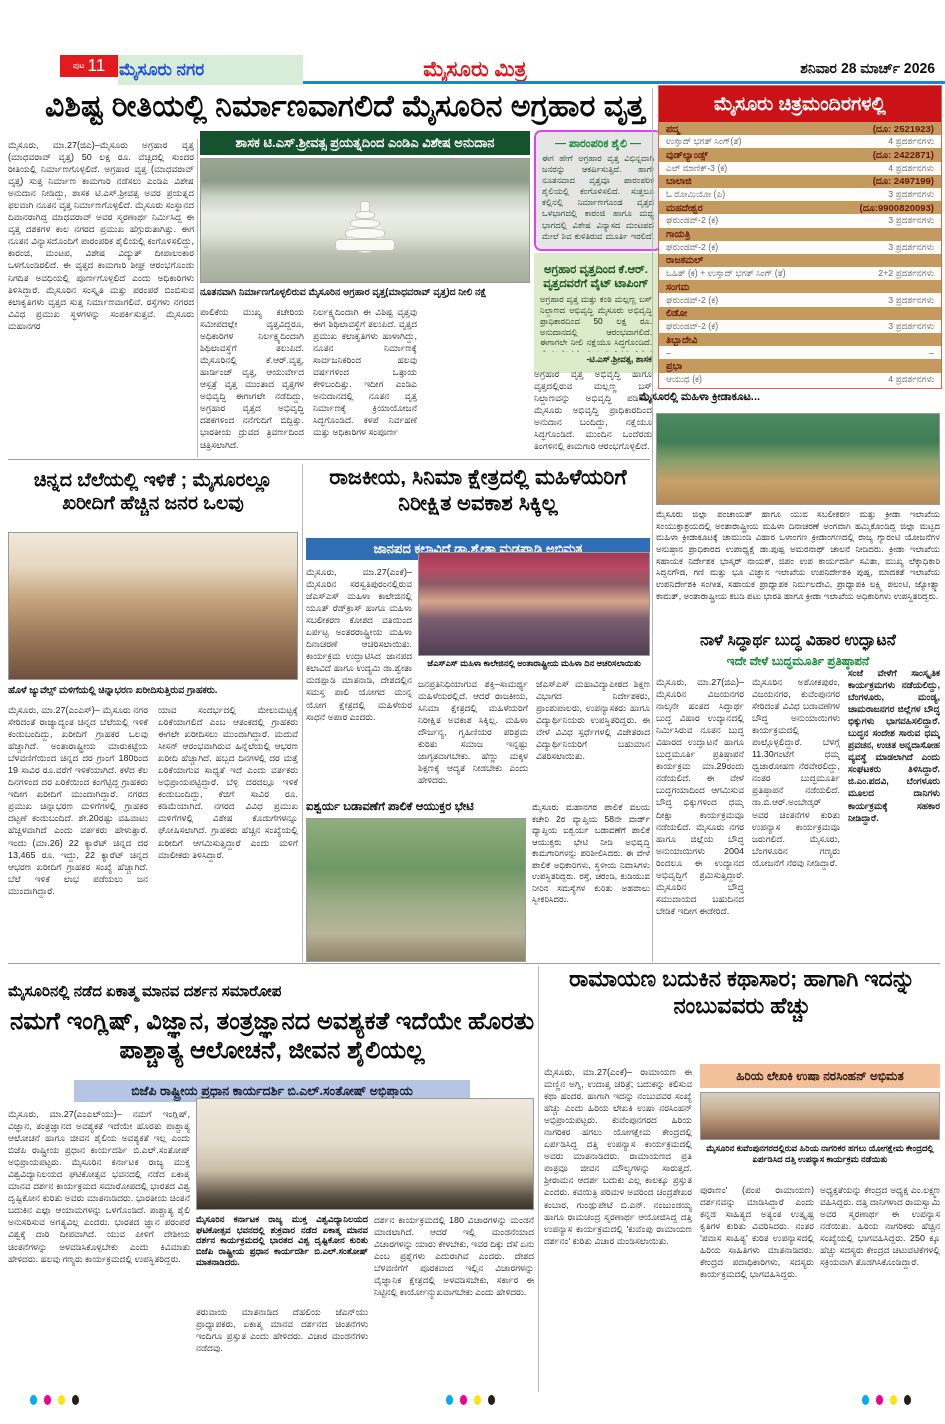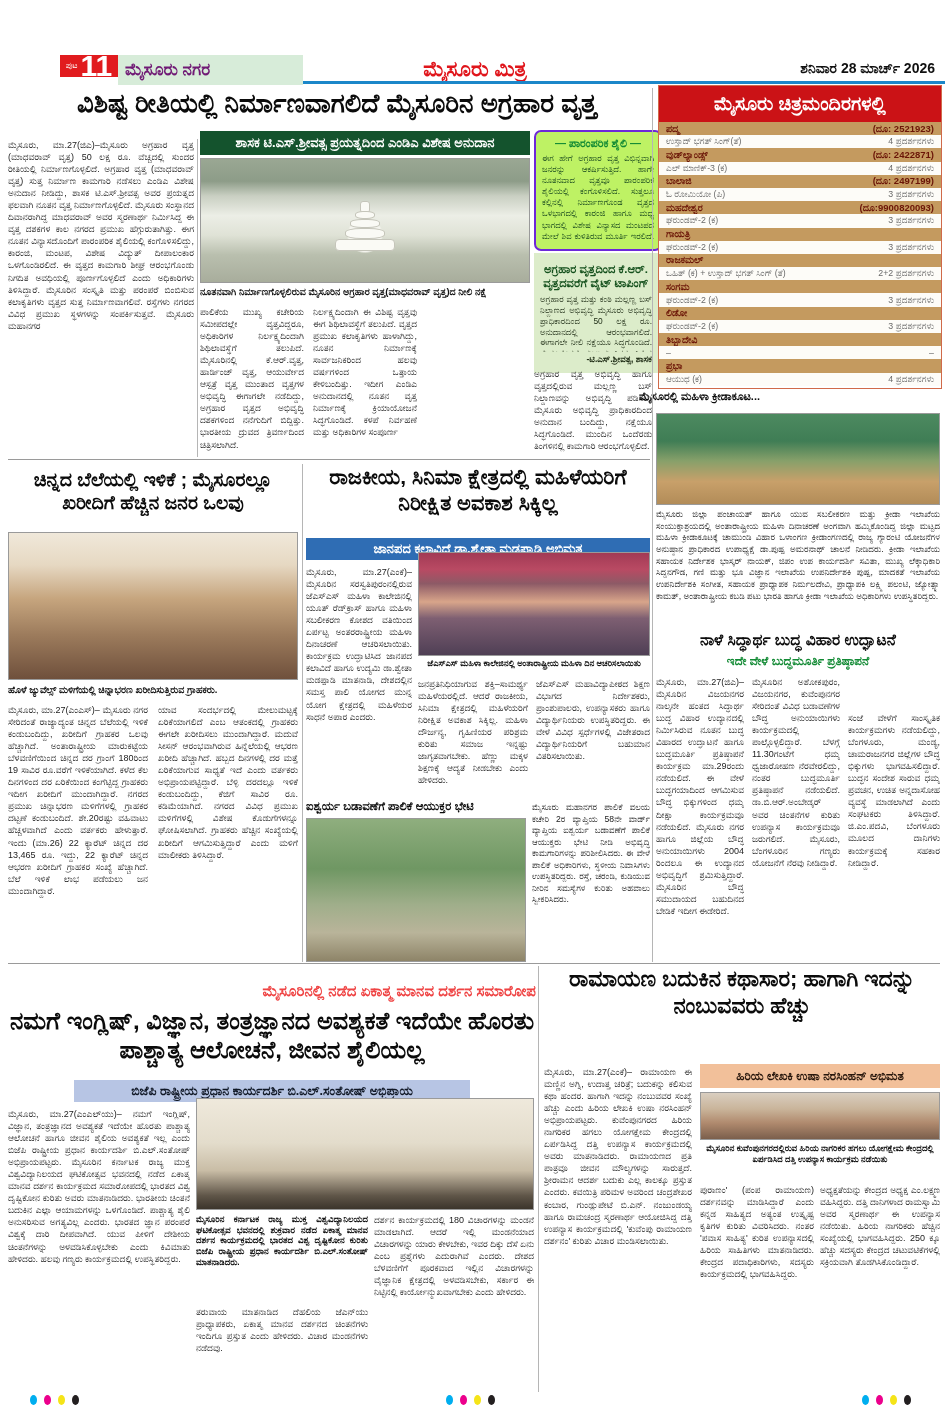--- a/index.html
+++ b/index.html
@@ -25,28 +25,28 @@
   .crow.f{background:#fdfcf8;color:#6a6a6a;font-size:8.8px;}
   
   .greenbar{background:#14532d;color:#fff;font-weight:bold;text-align:center;
             display:flex;align-items:center;justify-content:center;font-size:13px;}
   .bluebar{background:#2f6db4;color:#fff;font-weight:bold;text-align:center;
            display:flex;align-items:center;justify-content:center;font-size:13px;}
   .steelbar{background:#b7c5e4;color:#101826;font-weight:bold;text-align:center;
             display:flex;align-items:center;justify-content:center;font-size:12.5px;}
   .peachbar{background:#f2c09a;color:#27160c;font-weight:bold;text-align:center;
             display:flex;align-items:center;justify-content:center;font-size:12px;}
-  .hbox{border:2px solid #6d28d9;border-radius:7px;background:#bef264;padding:5px 6px;}
+  .hbox{border:2px solid #d946ef;border-radius:7px;background:#e5e5e5;padding:5px 6px;}
   .hbox .ttl{color:#128a34;font-weight:bold;font-size:11px;text-align:center;}
   .hbox .bd{font-size:8.4px;line-height:1.32;color:#14441d;text-align:justify;margin-top:3px;}
   .qbox{background:#dcecca;padding:9px 6px;}
   .qbox .ttl{color:#14501c;font-weight:bold;font-size:11.5px;line-height:1.25;text-align:center;}
   .qbox .bd{font-size:8.4px;line-height:1.3;color:#1d2b14;text-align:justify;margin-top:3px;}
   .qbox .att{font-size:8.6px;font-weight:bold;color:#1d2b14;text-align:right;margin-top:2px;}
-  .kicker{color:#ef4444;font-weight:bold;text-align:right;}
+  .kicker{color:#000000;font-weight:bold;text-align:left;}
   .greensub{color:#128a34;font-weight:bold;text-align:center;}
   
   .photo{border:1px solid #9a9a9a;box-sizing:border-box;}
   .ph-blueprint{background:
      radial-gradient(circle at 50% 62%, #f4f4ee 0 9%, transparent 10%),
      linear-gradient(180deg,#9aa793 0%,#8d9c88 18%,#c9cfc2 30%,#eceee6 46%,#dfe2d6 62%,#b9bfae 78%,#a8ad9c 100%);}
   .ph-store{background:linear-gradient(180deg,#f0e8da 0%,#e6d8c2 22%,#c6a57e 45%,#9c7b5c 70%,#6f503c 100%);}
   .ph-event{background:linear-gradient(180deg,#a23a55 0%,#b94a63 16%,#8d5a66 30%,#d8a58a 48%,#7e5f72 64%,#4f3f55 100%);}
   .ph-layout{background:linear-gradient(180deg,#8fae7e 0%,#6f9763 35%,#9fae8a 60%,#b9b49a 80%,#8e8468 100%);}
   .ph-arena{background:linear-gradient(180deg,#4d8a60 0%,#3f7d55 30%,#87a06a 52%,#c8a06a 75%,#b28c58 100%);}
@@ -57,30 +57,30 @@
   .dotrow{display:flex;gap:7px;}
   .dot{width:7px;height:10px;border-radius:50%;}
 </style>
 </head>
 <body>
 
 <div class="page">
 
   <div class="abs pgbox" style="left:60px;top:55px;width:58px;height:22px;">
     <span style="font-size:8px;">ಪುಟ</span>
-    <span style="font-size:30px;font-weight:bold;text-align:center;">11</span>
+    <span style="font-size:17px;font-weight:normal;text-align:center;">11</span>
   </div>
   <div class="abs secstrip" style="left:118px;top:55px;width:185px;height:30px;">
-    <span style="font-size:17px;font-weight:bold;color:#701a75;padding-left:7px;">ಮೈಸೂರು ನಗರ</span>
+    <span style="font-size:17px;font-weight:bold;color:#1d4ed8;padding-left:1px;">ಮೈಸೂರು ನಗರ</span>
   </div>
   <div class="abs masthead" style="left:330px;top:57px;width:290px;font-size:21px;">ಮೈಸೂರು ಮಿತ್ರ</div>
   <div class="abs" style="right:10px;top:60px;width:250px;text-align:right;font-size:14px;font-weight:bold;color:#111;">ಶನಿವಾರ 28 ಮಾರ್ಚ್ 2026</div>
   <div class="abs bluerule" style="left:303px;top:81px;width:642px;height:3px;"></div>
 
-  <div class="abs hl" style="left:12px;top:88px;width:650px;font-size:26px;">ವಿಶಿಷ್ಟ ರೀತಿಯಲ್ಲಿ ನಿರ್ಮಾಣವಾಗಲಿದೆ ಮೈಸೂರಿನ ಅಗ್ರಹಾರ ವೃತ್ತ</div>
+  <div class="abs hl" style="left:20px;top:88px;width:650px;font-size:30px;">ವಿಶಿಷ್ಟ ರೀತಿಯಲ್ಲಿ ನಿರ್ಮಾಣವಾಗಲಿದೆ ಮೈಸೂರಿನ ಅಗ್ರಹಾರ ವೃತ್ತ</div>
   <div class="abs bt" style="left:8px;top:139px;width:186px;height:318px;">ಮೈಸೂರು, ಮಾ.27(ಜಿಎ)–ಮೈಸೂರು ಅಗ್ರಹಾರ ವೃತ್ತ (ಮಾಧವರಾವ್ ವೃತ್ತ) 50 ಲಕ್ಷ ರೂ. ವೆಚ್ಚದಲ್ಲಿ ಸುಂದರ ರೀತಿಯಲ್ಲಿ ನಿರ್ಮಾಣಗೊಳ್ಳಲಿದೆ. ಅಗ್ರಹಾರ ವೃತ್ತ (ಮಾಧವರಾವ್ ವೃತ್ತ) ಸುತ್ತ ನಿರ್ಮಾಣ ಕಾಮಗಾರಿ ನಡೆಸಲು ಎಂಡಿಎ ವಿಶೇಷ ಅನುದಾನ ನೀಡಿದ್ದು, ಶಾಸಕ ಟಿ.ಎಸ್.ಶ್ರೀವತ್ಸ ಅವರ ಪ್ರಯತ್ನದ ಫಲವಾಗಿ ನೂತನ ವೃತ್ತ ನಿರ್ಮಾಣಗೊಳ್ಳಲಿದೆ. ಮೈಸೂರು ಸಂಸ್ಥಾನದ ದಿವಾನರಾಗಿದ್ದ ಮಾಧವರಾವ್ ಅವರ ಸ್ಮರಣಾರ್ಥ ನಿರ್ಮಿಸಿದ್ದ ಈ ವೃತ್ತ ದಶಕಗಳ ಕಾಲ ನಗರದ ಪ್ರಮುಖ ಹೆಗ್ಗುರುತಾಗಿತ್ತು. ಈಗ ನೂತನ ವಿನ್ಯಾಸದೊಂದಿಗೆ ಪಾರಂಪರಿಕ ಶೈಲಿಯಲ್ಲಿ ಕಂಗೊಳಿಸಲಿದ್ದು, ಕಾರಂಜಿ, ಮಂಟಪ, ವಿಶೇಷ ವಿದ್ಯುತ್ ದೀಪಾಲಂಕಾರ ಒಳಗೊಂಡಿರಲಿದೆ. ಈ ವೃತ್ತದ ಕಾಮಗಾರಿ ಶೀಘ್ರ ಆರಂಭಗೊಂಡು ನಿಗದಿತ ಅವಧಿಯಲ್ಲಿ ಪೂರ್ಣಗೊಳ್ಳಲಿದೆ ಎಂದು ಅಧಿಕಾರಿಗಳು ತಿಳಿಸಿದ್ದಾರೆ. ಮೈಸೂರಿನ ಸಂಸ್ಕೃತಿ ಮತ್ತು ಪರಂಪರೆ ಬಿಂಬಿಸುವ ಕಲಾಕೃತಿಗಳು ವೃತ್ತದ ಸುತ್ತ ನಿರ್ಮಾಣವಾಗಲಿವೆ. ರಸ್ತೆಗಳು ನಗರದ ವಿವಿಧ ಪ್ರಮುಖ ಸ್ಥಳಗಳನ್ನು ಸಂಪರ್ಕಿಸುತ್ತವೆ. ಮೈಸೂರು ಮಹಾನಗರ</div>
 
   <div class="abs greenbar" style="left:200px;top:131px;width:330px;height:24px;">ಶಾಸಕ ಟಿ.ಎಸ್.ಶ್ರೀವತ್ಸ ಪ್ರಯತ್ನದಿಂದ ಎಂಡಿಎ ವಿಶೇಷ ಅನುದಾನ</div>
   <div class="abs photo ph-blueprint" style="left:200px;top:158px;width:330px;height:125px;">
     <div class="fountain">
       <div class="cup" style="top:0;width:8px;height:10px;border-radius:3px;"></div>
       <div class="cup" style="top:10px;width:18px;height:6px;border-radius:40%;"></div>
       <div class="cup" style="top:18px;width:28px;height:7px;border-radius:40%;"></div>
       <div class="cup" style="top:27px;width:38px;height:9px;border-radius:40%;"></div>
       <div class="cup" style="top:38px;width:58px;height:10px;border-radius:4px;"></div>
@@ -186,21 +186,21 @@
   </div>
 
   <div class="abs" style="left:632px;top:390px;width:284px;font-size:11px;font-weight:bold;color:#0b0b0b;margin-left:7px;">ಮೈಸೂರಲ್ಲಿ ಮಹಿಳಾ ಕ್ರೀಡಾಕೂಟ...</div>
   <div class="abs photo ph-arena" style="left:656px;top:413px;width:284px;height:92px;"></div>
   <div class="abs bt" style="left:656px;top:509px;width:284px;height:118px;font-size:8.7px;">ಮೈಸೂರು ಜಿಲ್ಲಾ ಪಂಚಾಯತ್ ಹಾಗೂ ಯುವ ಸಬಲೀಕರಣ ಮತ್ತು ಕ್ರೀಡಾ ಇಲಾಖೆಯ ಸಂಯುಕ್ತಾಶ್ರಯದಲ್ಲಿ ಅಂತಾರಾಷ್ಟ್ರೀಯ ಮಹಿಳಾ ದಿನಾಚರಣೆ ಅಂಗವಾಗಿ ಹಮ್ಮಿಕೊಂಡಿದ್ದ ಜಿಲ್ಲಾ ಮಟ್ಟದ ಮಹಿಳಾ ಕ್ರೀಡಾಕೂಟಕ್ಕೆ ಚಾಮುಂಡಿ ವಿಹಾರ ಒಳಾಂಗಣ ಕ್ರೀಡಾಂಗಣದಲ್ಲಿ ರಾಜ್ಯ ಗ್ಯಾರಂಟಿ ಯೋಜನೆಗಳ ಅನುಷ್ಠಾನ ಪ್ರಾಧಿಕಾರದ ಉಪಾಧ್ಯಕ್ಷೆ ಡಾ.ಪುಷ್ಪ ಅಮರನಾಥ್ ಚಾಲನೆ ನೀಡಿದರು. ಕ್ರೀಡಾ ಇಲಾಖೆಯ ಸಹಾಯಕ ನಿರ್ದೇಶಕ ಭಾಸ್ಕರ್ ನಾಯಕ್, ಜಿಪಂ ಉಪ ಕಾರ್ಯದರ್ಶಿ ಸವಿತಾ, ಮುಖ್ಯ ಲೆಕ್ಕಾಧಿಕಾರಿ ಸಿದ್ದನಗೌಡ, ಗಣಿ ಮತ್ತು ಭೂ ವಿಜ್ಞಾನ ಇಲಾಖೆಯ ಉಪನಿರ್ದೇಶಕಿ ಪುಷ್ಪ, ಮಾದಕತೆ ಇಲಾಖೆಯ ಉಪನಿರ್ದೇಶಕಿ ಸಂಗೀತ, ಸಹಾಯಕ ಪ್ರಾಧ್ಯಾಪಕ ನಿರ್ಮಲದೇವಿ, ಪ್ರಾಧ್ಯಾಪಕಿ ಲಕ್ಷ್ಮಿ ಪಲಂಟಿ, ಜ್ಯೋತ್ಸ್ನಾ ಕಾಮತ್, ಅಂತಾರಾಷ್ಟ್ರೀಯ ಕಬಡಿ ಪಟು ಭಾರತಿ ಹಾಗೂ ಕ್ರೀಡಾ ಇಲಾಖೆಯ ಅಧಿಕಾರಿಗಳು ಉಪಸ್ಥಿತರಿದ್ದರು.</div>
 
   <div class="abs hl" style="left:656px;top:631px;width:284px;font-size:15.5px;">ನಾಳೆ ಸಿದ್ಧಾರ್ಥ ಬುದ್ಧ ವಿಹಾರ ಉದ್ಘಾಟನೆ</div>
   <div class="abs greensub" style="left:656px;top:654px;width:284px;font-size:12px;">ಇದೇ ವೇಳೆ ಬುದ್ಧಮೂರ್ತಿ ಪ್ರತಿಷ್ಠಾಪನೆ</div>
   <div class="abs bt" style="left:656px;top:676px;width:88px;height:286px;">ಮೈಸೂರು, ಮಾ.27(ಜಿಎ)–ಮೈಸೂರಿನ ವಿಜಯನಗರ ನಾಲ್ಕನೇ ಹಂತದ ಸಿದ್ಧಾರ್ಥ ಬುದ್ಧ ವಿಹಾರ ಉದ್ಯಾನದಲ್ಲಿ ನಿರ್ಮಿಸಿರುವ ನೂತನ ಬುದ್ಧ ವಿಹಾರದ ಉದ್ಘಾಟನೆ ಹಾಗೂ ಬುದ್ಧಮೂರ್ತಿ ಪ್ರತಿಷ್ಠಾಪನೆ ಕಾರ್ಯಕ್ರಮ ಮಾ.29ರಂದು ನಡೆಯಲಿದೆ. ಈ ವೇಳೆ ಬುದ್ಧಗಯಾದಿಂದ ಆಗಮಿಸುವ ಬೌದ್ಧ ಭಿಕ್ಕುಗಳಿಂದ ಧಮ್ಮ ದೀಕ್ಷಾ ಕಾರ್ಯಕ್ರಮವೂ ನಡೆಯಲಿದೆ. ಮೈಸೂರು ನಗರ ಹಾಗೂ ಜಿಲ್ಲೆಯ ಬೌದ್ಧ ಅನುಯಾಯಿಗಳು 2004 ರಿಂದಲೂ ಈ ಉದ್ಯಾನದ ಅಭಿವೃದ್ಧಿಗೆ ಶ್ರಮಿಸುತ್ತಿದ್ದಾರೆ. ಮೈಸೂರಿನ ಬೌದ್ಧ ಸಮುದಾಯದ ಬಹುದಿನದ ಬೇಡಿಕೆ ಇದೀಗ ಈಡೇರಿದೆ.</div>
   <div class="abs bt" style="left:752px;top:676px;width:88px;height:286px;">ಮೈಸೂರಿನ ಅಶೋಕಪುರಂ, ವಿಜಯನಗರ, ಕುವೆಂಪುನಗರ ಸೇರಿದಂತೆ ವಿವಿಧ ಬಡಾವಣೆಗಳ ಬೌದ್ಧ ಅನುಯಾಯಿಗಳು ಕಾರ್ಯಕ್ರಮದಲ್ಲಿ ಪಾಲ್ಗೊಳ್ಳಲಿದ್ದಾರೆ. ಬೆಳಗ್ಗೆ 11.30ಗಂಟೆಗೆ ಧಮ್ಮ ಧ್ವಜಾರೋಹಣ ನೆರವೇರಲಿದ್ದು, ನಂತರ ಬುದ್ಧಮೂರ್ತಿ ಪ್ರತಿಷ್ಠಾಪನೆ ನಡೆಯಲಿದೆ. ಡಾ.ಬಿ.ಆರ್.ಅಂಬೇಡ್ಕರ್ ಅವರ ಚಿಂತನೆಗಳ ಕುರಿತು ಉಪನ್ಯಾಸ ಕಾರ್ಯಕ್ರಮವೂ ಜರುಗಲಿದೆ. ಮೈಸೂರು, ಬೆಂಗಳೂರಿನ ಗಣ್ಯರು ಯೋಜನೆಗೆ ನೆರವು ನೀಡಿದ್ದಾರೆ.</div>
-  <div class="abs bt" style="left:848px;top:712px;width:92px;height:286px;">ಸಂಜೆ ವೇಳೆಗೆ ಸಾಂಸ್ಕೃತಿಕ ಕಾರ್ಯಕ್ರಮಗಳು ನಡೆಯಲಿದ್ದು, ಬೆಂಗಳೂರು, ಮಂಡ್ಯ, ಚಾಮರಾಜನಗರ ಜಿಲ್ಲೆಗಳ ಬೌದ್ಧ ಭಿಕ್ಕುಗಳು ಭಾಗವಹಿಸಲಿದ್ದಾರೆ. ಬುದ್ಧನ ಸಂದೇಶ ಸಾರುವ ಧಮ್ಮ ಪ್ರವಚನ, ಉಚಿತ ಅನ್ನದಾಸೋಹ ವ್ಯವಸ್ಥೆ ಮಾಡಲಾಗಿದೆ ಎಂದು ಸಂಘಟಕರು ತಿಳಿಸಿದ್ದಾರೆ. ಜಿ.ಎಂ.ಪದವಿ, ಬೆಂಗಳೂರು ಮೂಲದ ದಾನಿಗಳು ಕಾರ್ಯಕ್ರಮಕ್ಕೆ ಸಹಕಾರ ನೀಡಿದ್ದಾರೆ.</div>
+  <div class="abs bt" style="left:848px;top:667px;width:92px;height:286px;font-weight:bold;">ಸಂಜೆ ವೇಳೆಗೆ ಸಾಂಸ್ಕೃತಿಕ ಕಾರ್ಯಕ್ರಮಗಳು ನಡೆಯಲಿದ್ದು, ಬೆಂಗಳೂರು, ಮಂಡ್ಯ, ಚಾಮರಾಜನಗರ ಜಿಲ್ಲೆಗಳ ಬೌದ್ಧ ಭಿಕ್ಕುಗಳು ಭಾಗವಹಿಸಲಿದ್ದಾರೆ. ಬುದ್ಧನ ಸಂದೇಶ ಸಾರುವ ಧಮ್ಮ ಪ್ರವಚನ, ಉಚಿತ ಅನ್ನದಾಸೋಹ ವ್ಯವಸ್ಥೆ ಮಾಡಲಾಗಿದೆ ಎಂದು ಸಂಘಟಕರು ತಿಳಿಸಿದ್ದಾರೆ. ಜಿ.ಎಂ.ಪದವಿ, ಬೆಂಗಳೂರು ಮೂಲದ ದಾನಿಗಳು ಕಾರ್ಯಕ್ರಮಕ್ಕೆ ಸಹಕಾರ ನೀಡಿದ್ದಾರೆ.</div>
 
   <div class="abs rule" style="left:8px;top:459px;width:642px;height:1px;"></div>
   <div class="abs vrule" style="left:197px;top:139px;height:318px;"></div>
   <div class="abs vrule" style="left:652px;top:88px;height:874px;"></div>
   <div class="abs vrule" style="left:302px;top:464px;height:498px;"></div>
   <div class="abs rule" style="left:8px;top:963px;width:932px;height:1px;"></div>
   <div class="abs vrule" style="left:538px;top:966px;height:426px;"></div>
 
   <div class="abs hl" style="left:8px;top:468px;width:290px;font-size:19px;">ಚಿನ್ನದ ಬೆಲೆಯಲ್ಲಿ ಇಳಿಕೆ ; ಮೈಸೂರಲ್ಲೂ ಖರೀದಿಗೆ ಹೆಚ್ಚಿನ ಜನರ ಒಲವು</div>
   <div class="abs photo ph-store" style="left:8px;top:532px;width:290px;height:148px;"></div>

